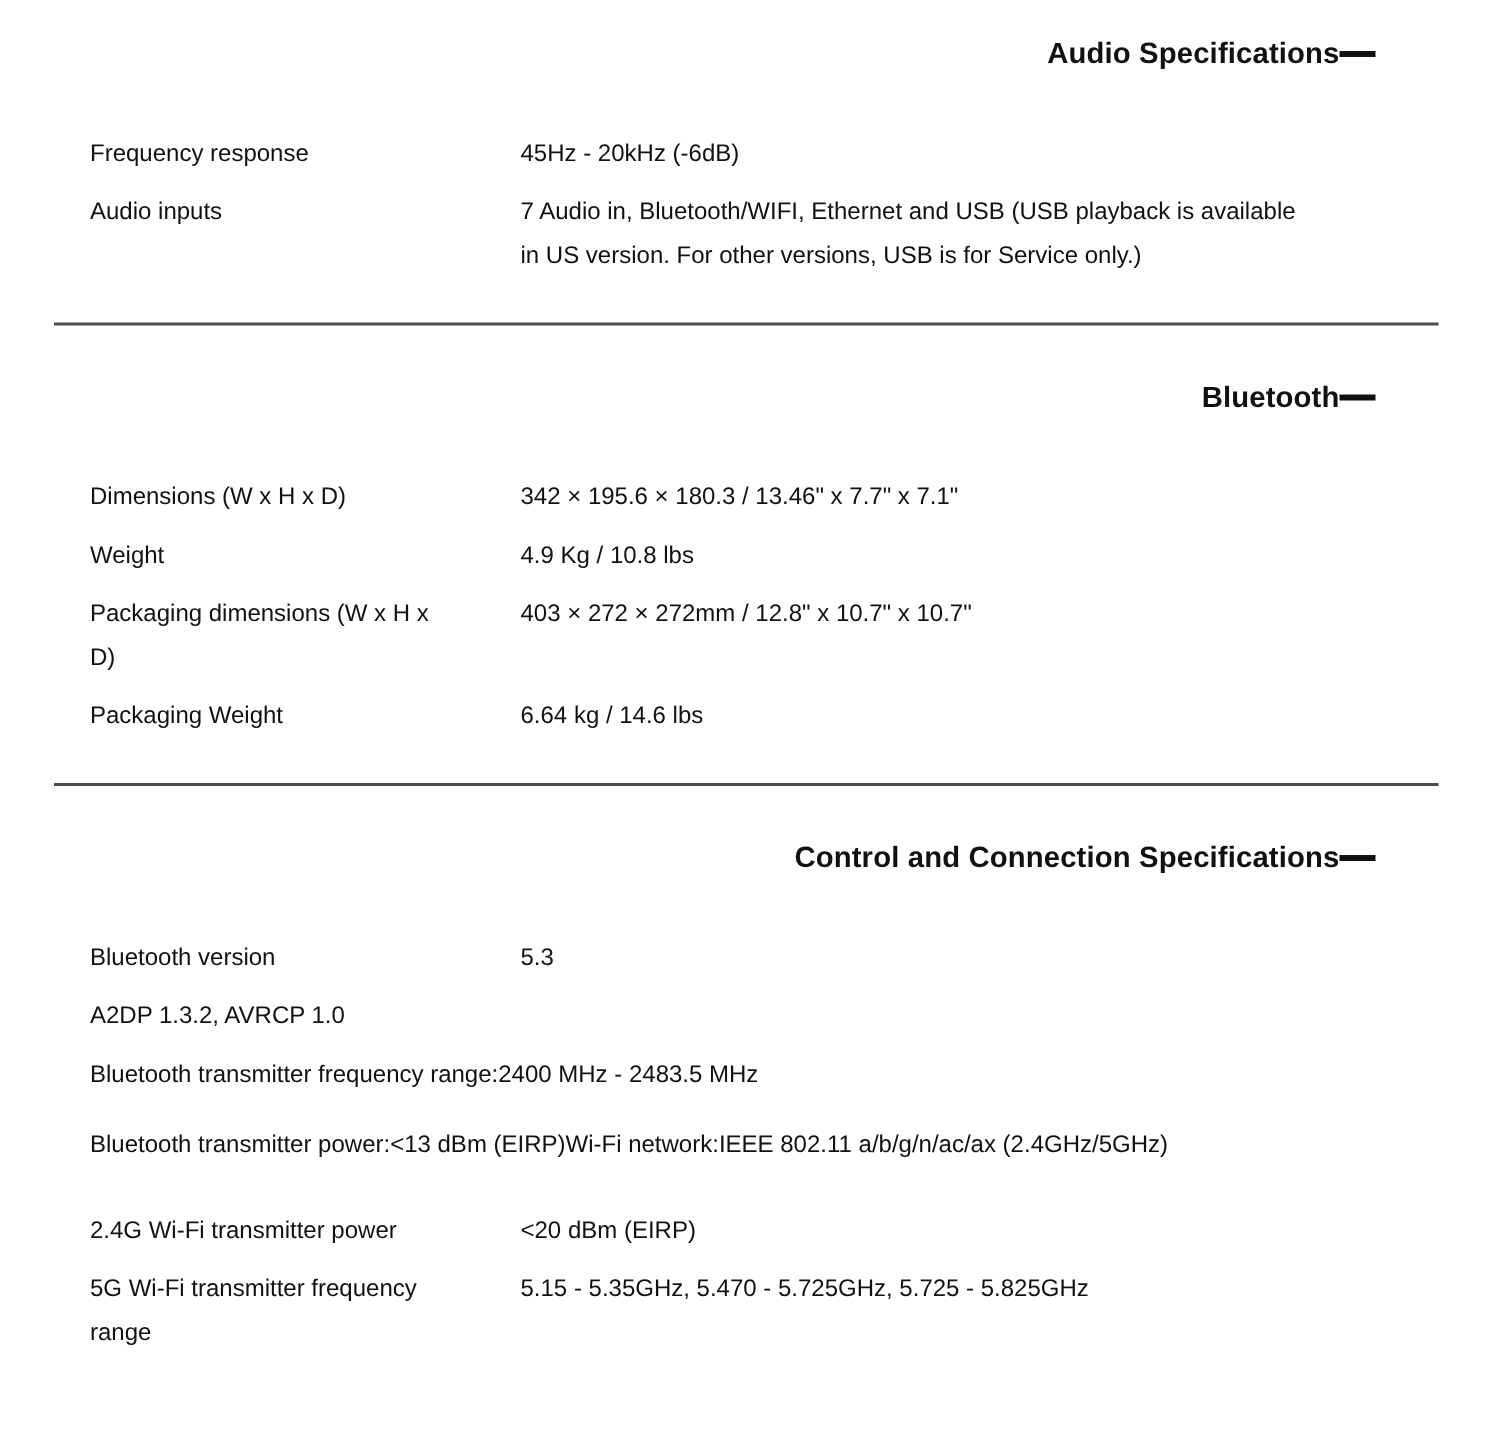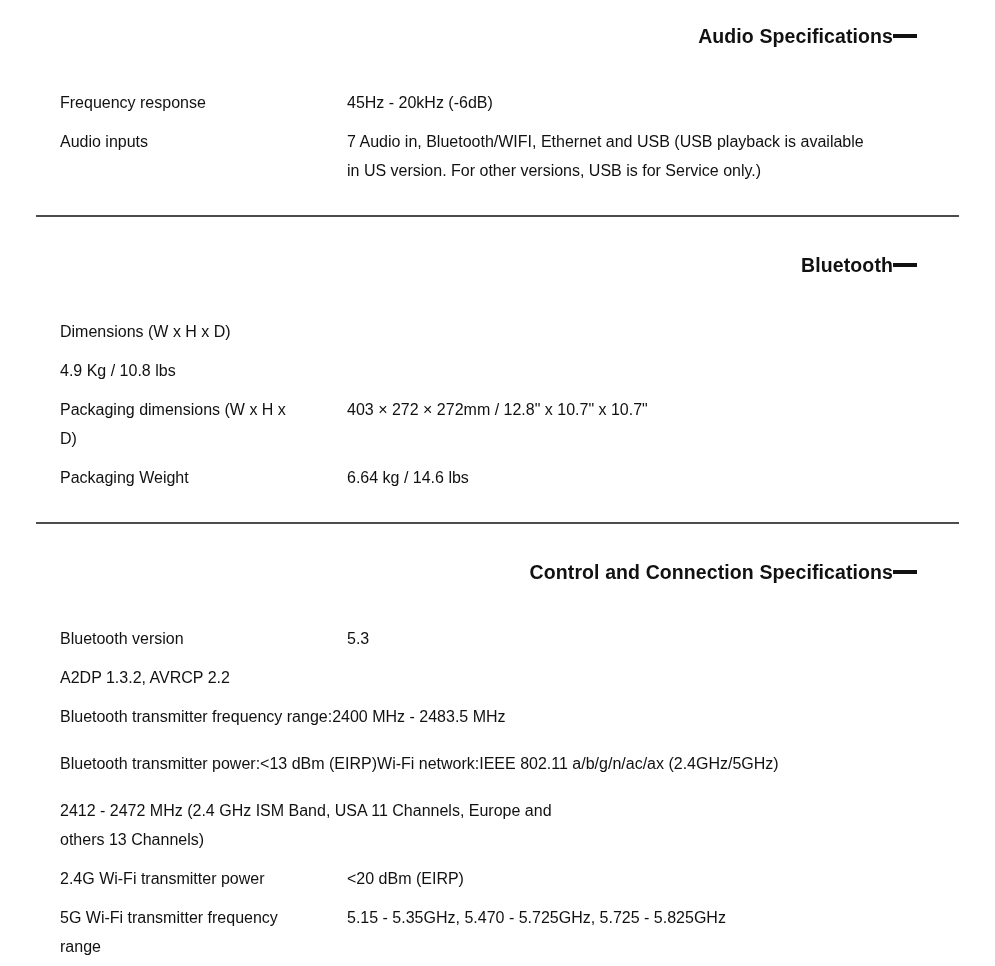--- a/index.html
+++ b/index.html
@@ -101,22 +101,24 @@
   <section>
     <div class="sec-header">
       <h2 class="sec-title">Bluetooth</h2>
       <button class="collapse-btn" aria-label="Collapse section">
         <span class="minus-bar"></span>
       </button>
     </div>
     <div class="rows">
       <div class="row">
         <div class="label">Dimensions (W x H x D)</div>
+        <div class="value">342 × 195.6 × 180.3 / 13.46" x 7.7" x 7.1"</div>
       </div>
       <div class="row">
+        <div class="label">Weight</div>
         <div class="value">4.9 Kg / 10.8 lbs</div>
       </div>
       <div class="row">
         <div class="label">Packaging dimensions (W x H x D)</div>
         <div class="value">403 × 272 × 272mm / 12.8" x 10.7" x 10.7"</div>
       </div>
       <div class="row">
         <div class="label">Packaging Weight</div>
         <div class="value">6.64 kg / 14.6 lbs</div>
       </div>
@@ -130,30 +132,29 @@
       <button class="collapse-btn" aria-label="Collapse section">
         <span class="minus-bar"></span>
       </button>
     </div>
     <div class="rows">
       <div class="row">
         <div class="label">Bluetooth version</div>
         <div class="value">5.3</div>
       </div>
       <div class="row">
-        <div class="value">A2DP 1.3.2, AVRCP 2.2</div>
+        <div class="value">A2DP 1.3.2, AVRCP 1.0</div>
       </div>
       <div class="row full">
         <div>Bluetooth transmitter frequency range:2400 MHz - 2483.5 MHz</div>
       </div>
       <div class="row full">
         <div>Bluetooth transmitter power:&lt;13 dBm (EIRP)Wi-Fi network:IEEE 802.11 a/b/g/n/ac/ax (2.4GHz/5GHz)</div>
       </div>
       <div class="row">
-        <div class="value">2412 - 2472 MHz (2.4 GHz ISM Band, USA 11 Channels, Europe and others 13 Channels)</div>
       </div>
       <div class="row">
         <div class="label">2.4G Wi-Fi transmitter power</div>
         <div class="value">&lt;20 dBm (EIRP)</div>
       </div>
       <div class="row">
         <div class="label">5G Wi-Fi transmitter frequency range</div>
         <div class="value">5.15 - 5.35GHz, 5.470 - 5.725GHz, 5.725 - 5.825GHz</div>
       </div>
     </div>

